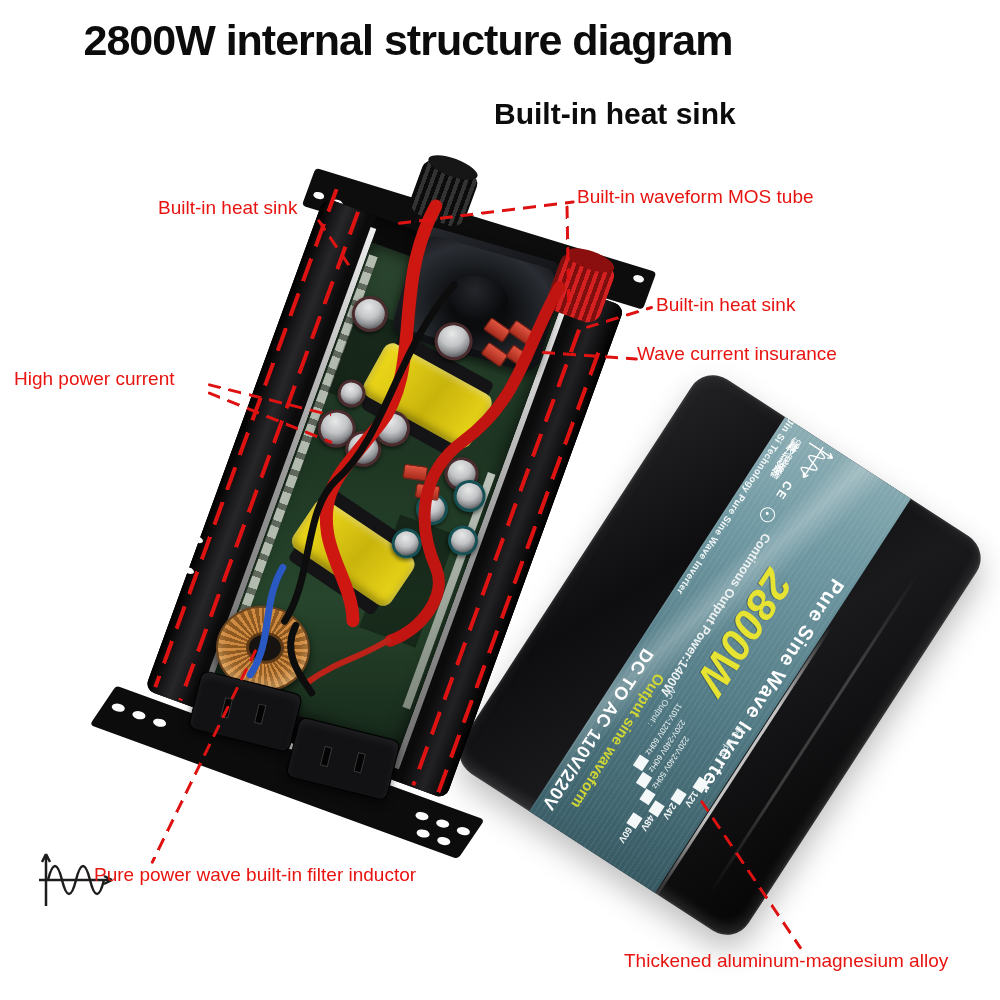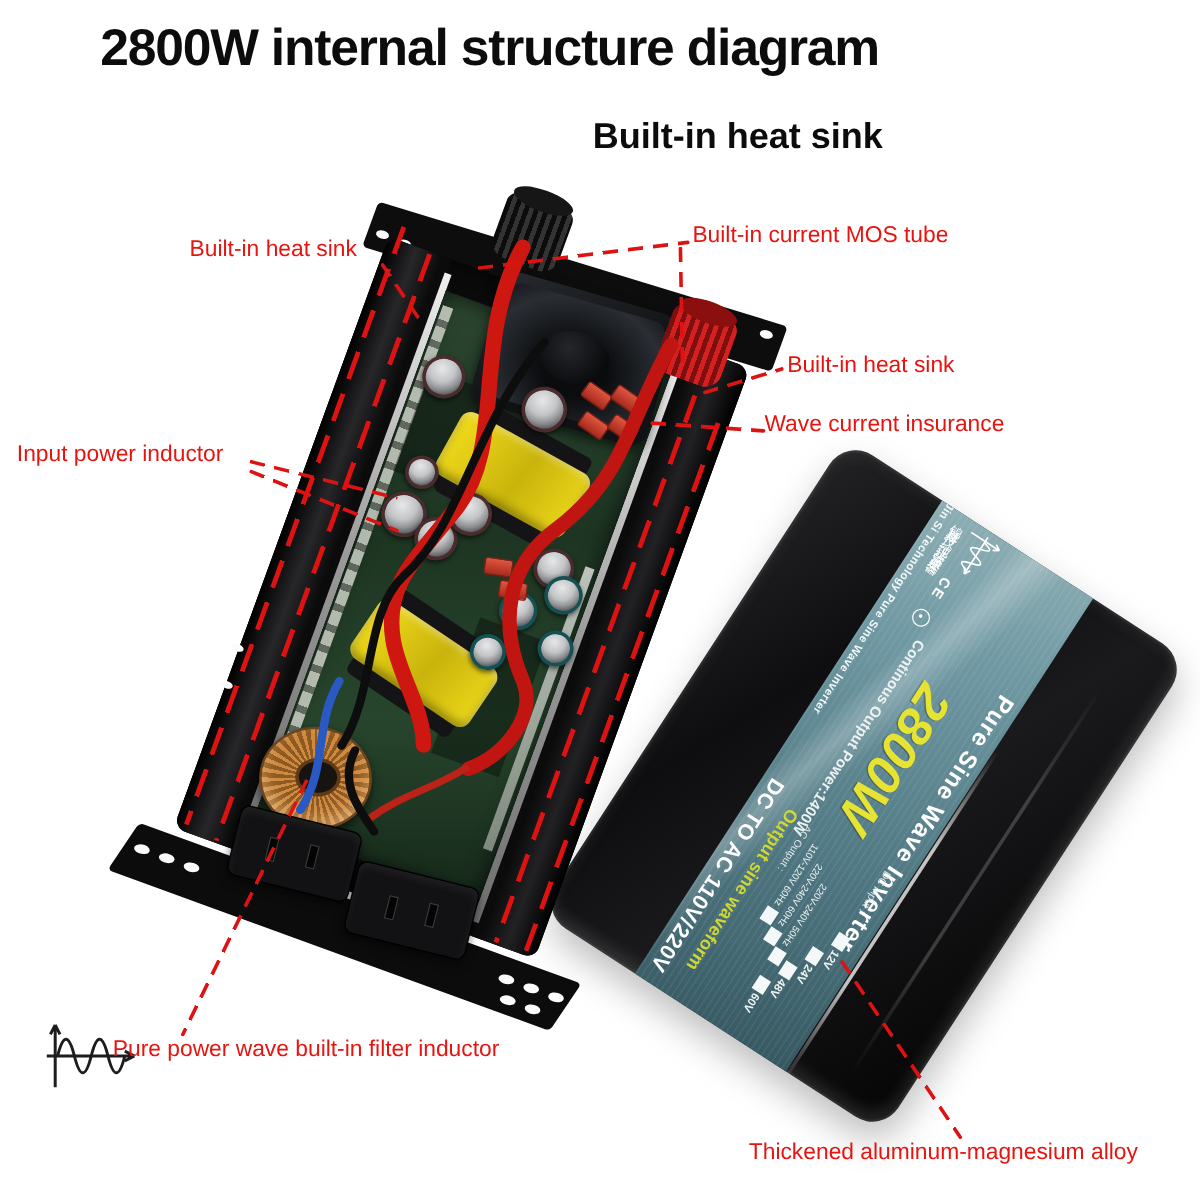--- a/index.html
+++ b/index.html
@@ -247,24 +247,24 @@
   <div class="dline" style="left:398px;top:222px;width:178px;transform:rotate(-7deg);"></div>
   <div class="dline" style="left:567px;top:204px;width:100px;transform:rotate(89deg);"></div>
   <div class="dline" style="left:586px;top:326px;width:70px;transform:rotate(-17deg);"></div>
   <div class="dline" style="left:542px;top:351px;width:96px;transform:rotate(4deg);"></div>
   <div class="dline" style="left:208px;top:383px;width:127px;transform:rotate(14deg);"></div>
   <div class="dline" style="left:208px;top:391px;width:134px;transform:rotate(22deg);"></div>
   <div class="dline" style="left:256px;top:648px;width:238px;transform:rotate(116deg);"></div>
   <div class="dline" style="left:701px;top:799px;width:179px;transform:rotate(56deg);"></div>
 
   <div class="callout" style="left:158px;top:197px;">Built-in heat sink</div>
-  <div class="callout" style="left:577px;top:186px;">Built-in current MOS tube</div>
+  <div class="callout" style="left:577px;top:186px;">Built-in waveform MOS tube</div>
   <div class="callout" style="left:656px;top:294px;">Built-in heat sink</div>
   <div class="callout" style="left:637px;top:343px;">Wave current insurance</div>
-  <div class="callout" style="left:14px;top:368px;">Input power inductor</div>
+  <div class="callout" style="left:14px;top:368px;">High power current</div>
   <div class="callout" style="left:94px;top:864px;">Pure power wave built-in filter inductor</div>
   <div class="callout" style="left:624px;top:950px;">Thickened aluminum-magnesium alloy</div>
 
   <span class="sineicon">
     <svg width="84" height="62" viewBox="0 0 84 62" fill="none">
       <path d="M10 6 V58 M10 6 l-4 8 M10 6 l4 8 M3 32 H76 M76 32 l-8 -4 M76 32 l-8 4" stroke="#1d1d1d" stroke-width="2.5"></path>
       <path d="M12 32 Q19 4 26 32 Q33 60 40 32 Q47 4 54 32 Q61 60 68 32" stroke="#1d1d1d" stroke-width="2.5"></path>
     </svg>
   </span>
 

